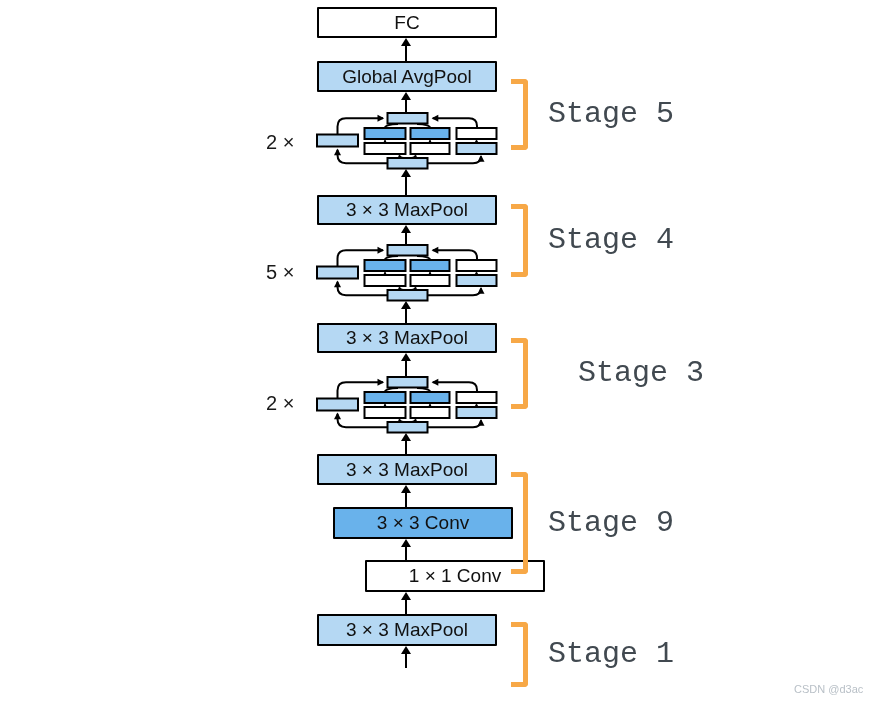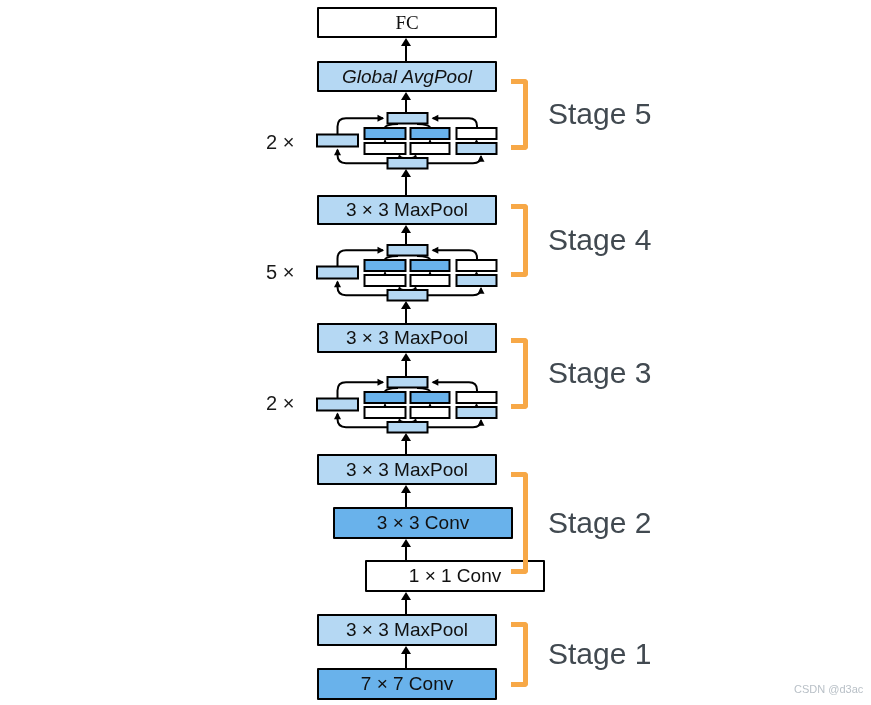--- a/index.html
+++ b/index.html
@@ -27,21 +27,21 @@
   
   .mult{position:absolute;left:266px;width:34px;font-size:20px;color:#1a1a1a;
         line-height:24px;text-align:left;}
 
   
   .bracket{position:absolute;left:511px;width:17px;box-sizing:border-box;
         border:5px solid #F7A847;border-left:none;border-radius:0 4px 4px 0;}
 
   
   .stage-label{position:absolute;left:548px;font-size:30px;line-height:36px;
-        color:#414950;}
+        color:#414950;font-family:Liberation Mono, monospace;}
 
   .watermark{position:absolute;left:794px;top:683px;font-size:11px;color:#B9C0C7;}
 </style>
 </head>
 <body>
 
 <div class="canvas">
 
   <svg width="0" height="0" style="position:absolute" aria-hidden="true">
     <defs>
@@ -72,29 +72,28 @@
           <rect x="49.5" y="32" width="41" height="11" fill="#FFFFFF"></rect>
           <rect x="95.5" y="32" width="39" height="11" fill="#FFFFFF"></rect>
           <rect x="141.5" y="32" width="40" height="11" fill="#B5D8F3"></rect>
           <rect x="2" y="23.5" width="41" height="12" fill="#B5D8F3"></rect>
           <rect x="72.5" y="47" width="40" height="10.5" fill="#B5D8F3"></rect>
         </g>
       </symbol>
     </defs>
   </svg>
 
-  <div class="box" style="top:7px;height:31px;font-family:Liberation Serif, serif;">FC</div>
-  <div class="box fill-light" style="top:61px;height:31px;font-style:italic;">Global AvgPool</div>
+  <div class="box" style="top:7px;height:31px;">FC</div>
+  <div class="box fill-light" style="top:61px;height:31px;">Global AvgPool</div>
   <div class="box fill-light" style="top:195px;height:30px;">3 × 3 MaxPool</div>
   <div class="box fill-light" style="top:323px;height:30px;">3 × 3 MaxPool</div>
   <div class="box fill-light" style="top:454px;height:31px;">3 × 3 MaxPool</div>
   <div class="box fill-medium" style="top:507px;height:32px;margin-left:16px;">3 × 3 Conv</div>
   <div class="box" style="top:560px;height:32px;margin-left:48px;">1 × 1 Conv</div>
   <div class="box fill-light" style="top:614px;height:32px;">3 × 3 MaxPool</div>
-  <div class="box fill-medium" style="top:668px;height:32px;">7 × 7 Conv</div>
 
   <svg class="glyph" style="top:111px;" viewBox="0 0 186 62">
       <use href="#inception-glyph"></use>
     </svg>
   <svg class="glyph" style="top:243px;" viewBox="0 0 186 62">
       <use href="#inception-glyph"></use>
     </svg>
   <svg class="glyph" style="top:375px;" viewBox="0 0 186 62">
       <use href="#inception-glyph"></use>
     </svg>
@@ -116,19 +115,19 @@
   <div class="mult" style="top:391px;">2 ×</div>
 
   <div class="bracket" style="top:79px;height:71px;"></div>
   <div class="bracket" style="top:204px;height:73px;"></div>
   <div class="bracket" style="top:338px;height:71px;"></div>
   <div class="bracket" style="top:472px;height:102px;"></div>
   <div class="bracket" style="top:622px;height:65px;"></div>
 
   <div class="stage-label" style="top:96px;">Stage 5</div>
   <div class="stage-label" style="top:222px;">Stage 4</div>
-  <div class="stage-label" style="top:355px;">Stage 3</div>
-  <div class="stage-label" style="top:505px;">Stage 2</div>
+  <div class="stage-label" style="top:355px;margin-left:30px;">Stage 3</div>
+  <div class="stage-label" style="top:505px;">Stage 9</div>
   <div class="stage-label" style="top:636px;">Stage 1</div>
 
   <div class="watermark">CSDN @d3ac</div>
 
 </div>
 
 </body></html>

